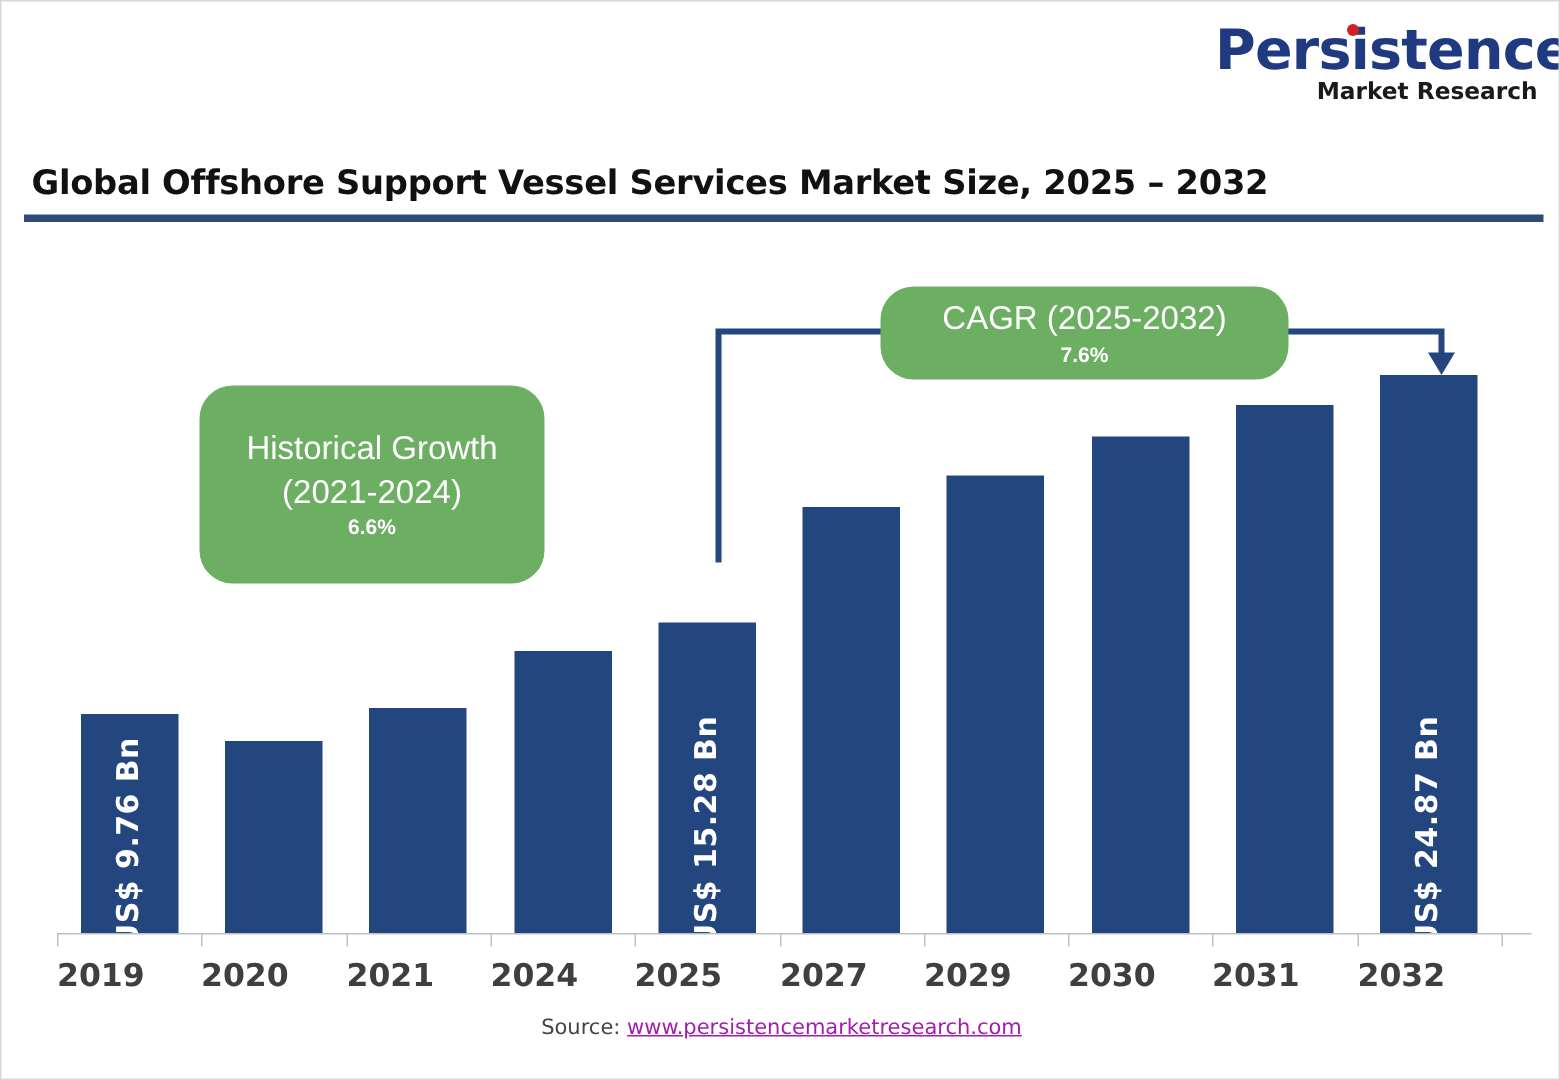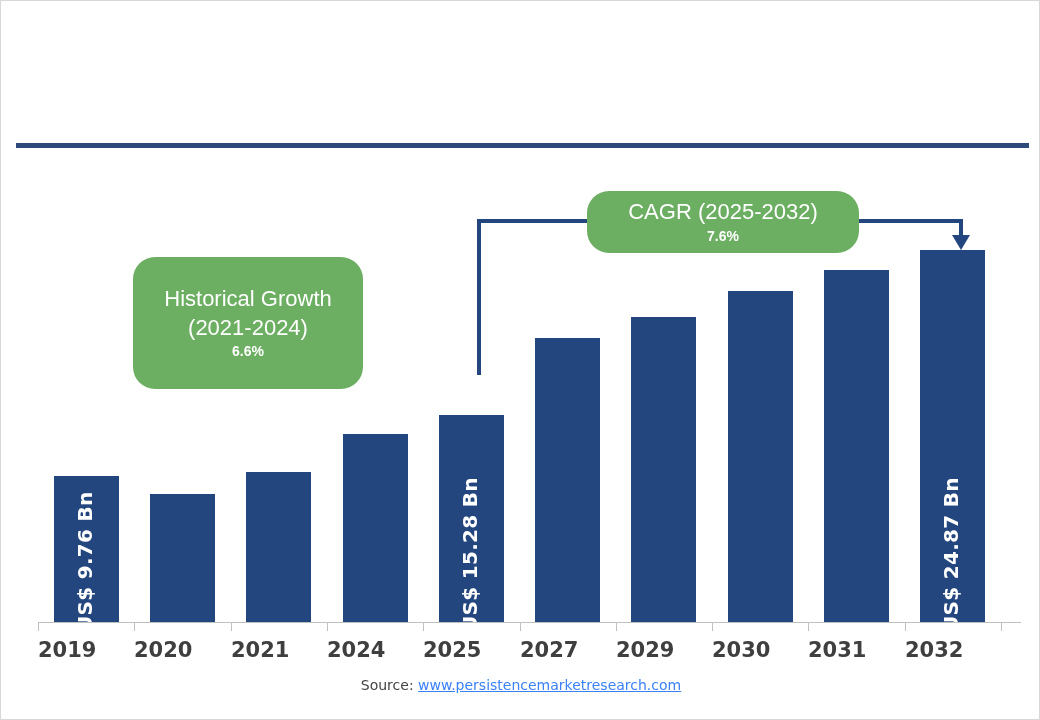--- a/index.html
+++ b/index.html
@@ -181,29 +181,37 @@
     position: absolute;
     left: 0;
     top: 676px;
     width: 1040px;
     text-align: center;
     font-family: "DejaVu Sans", sans-serif;
     font-size: 14px;
     color: #444444;
   }
   .source a {
-    color: #3b82f6;
+    color: #a21caf;
   }
 </style>
 </head>
 <body>
 
 <div class="page">
 
-
+  <div class="logo">
+    <div class="logo-main">
+      <span>Persistence</span>
+      <span class="logo-dot"></span>
+    </div>
+    <div class="logo-sub">Market Research</div>
+  </div>
+
+  <div class="chart-title">Global Offshore Support Vessel Services Market Size, 2025 – 2032</div>
   <div class="title-rule"></div>
 
   <div class="plot" id="plot">
       <div class="bar" style="left: 53px; top: 475px; width: 65px; height: 146px; background: rgb(36, 70, 127);"></div>
       <div class="bar-label" style="left: 95.5px; top: 607px;">US$ 9.76 Bn</div>
       <div class="axis-tick" style="left: 37px;"></div>
       <div class="tick-label" style="left: 37px; width: 96.3px;">2019</div>
       <div class="bar" style="left: 149px; top: 493px; width: 65px; height: 128px; background: rgb(36, 70, 127);"></div>
       <div class="axis-tick" style="left: 133px;"></div>
       <div class="tick-label" style="left: 133px; width: 96.3px;">2020</div>

